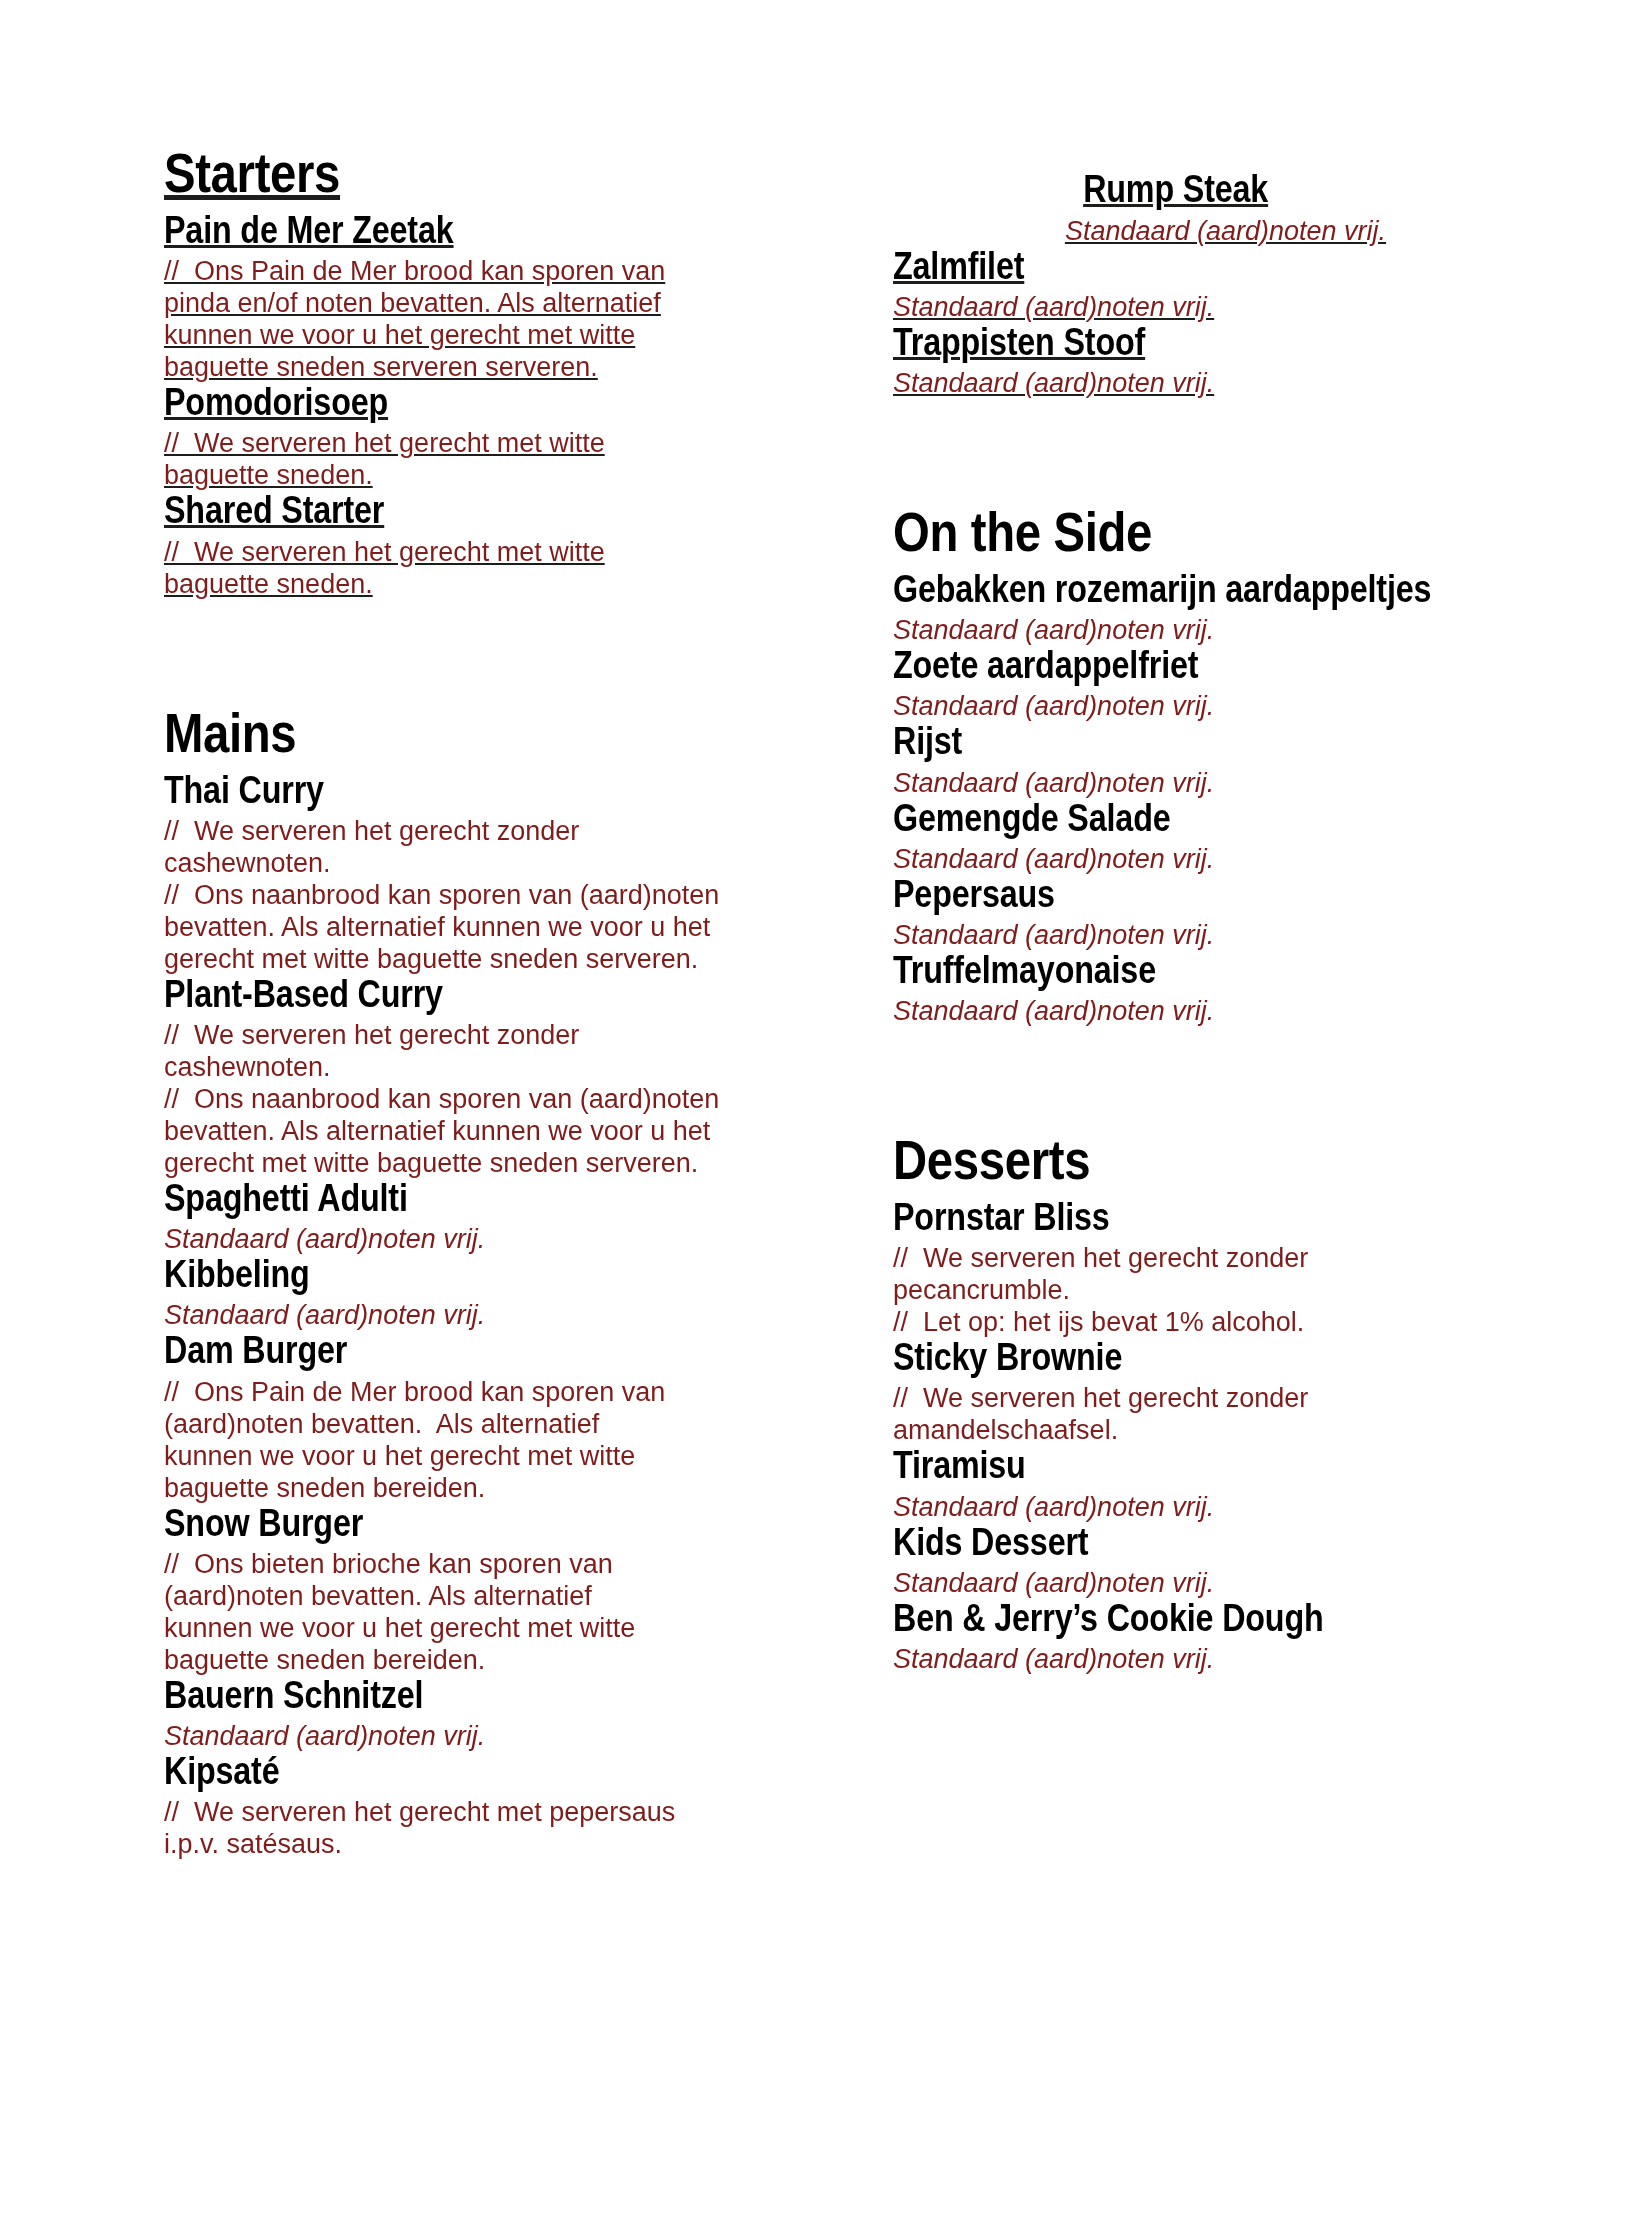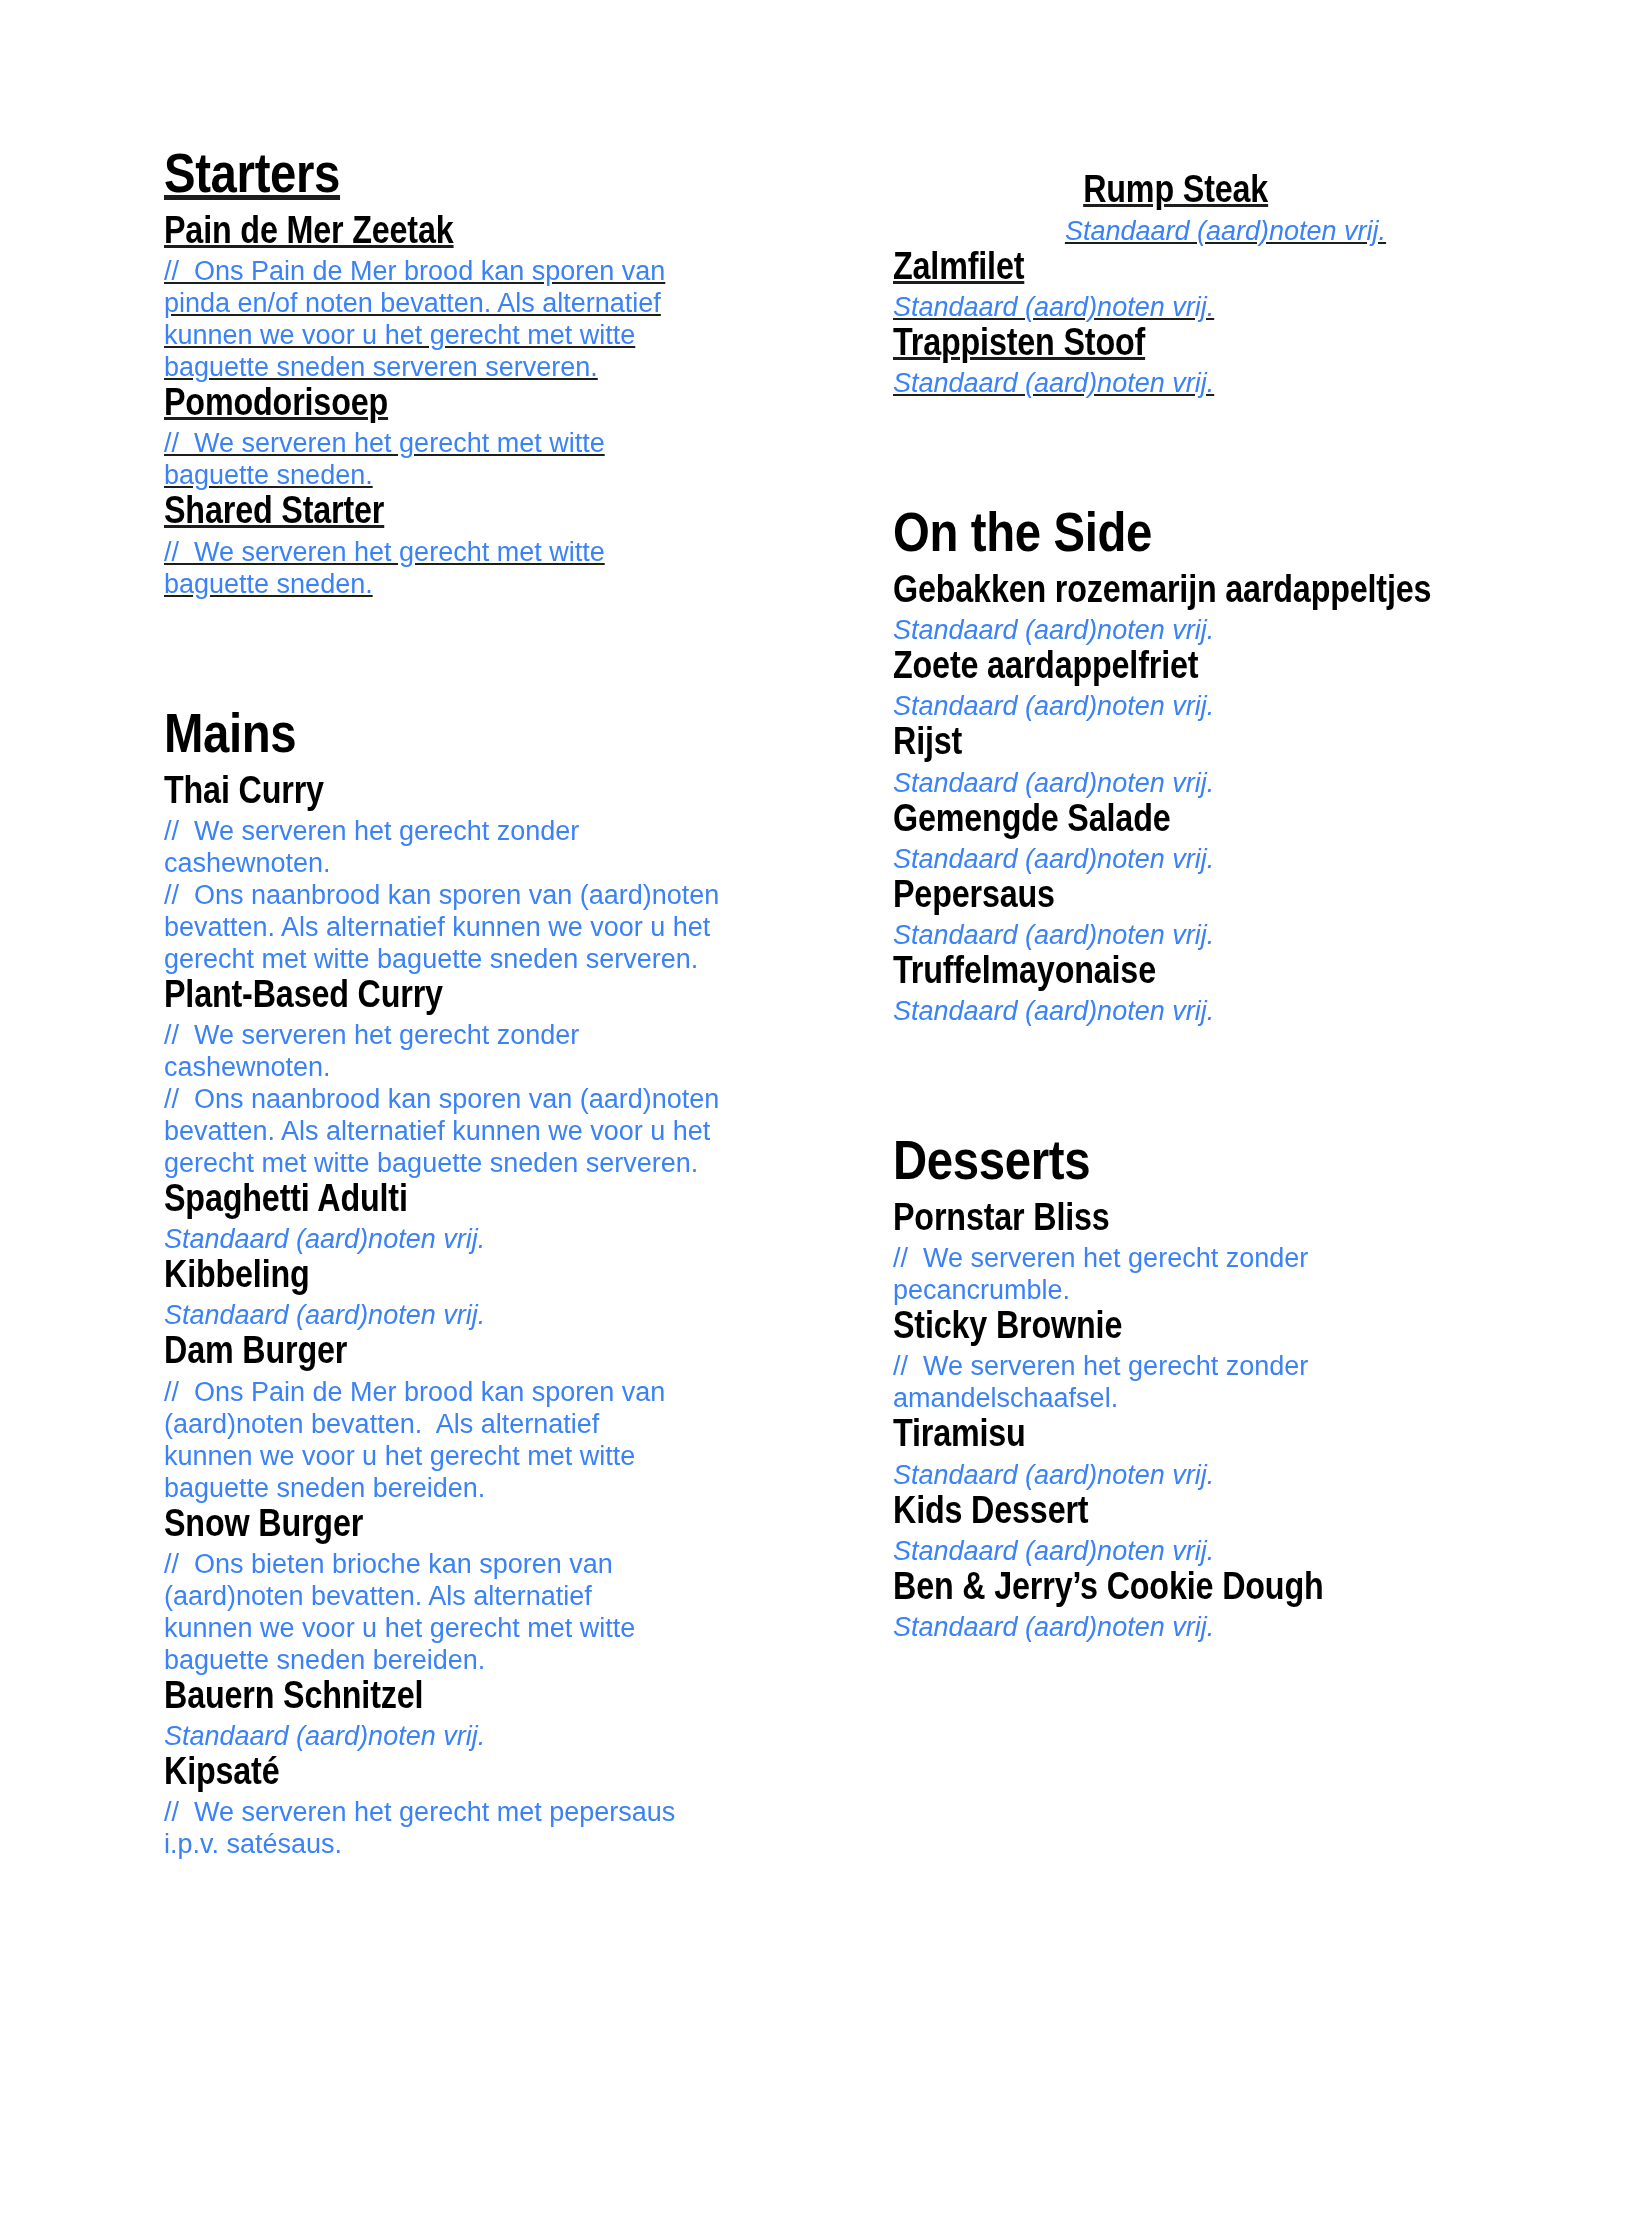--- a/index.html
+++ b/index.html
@@ -48,21 +48,21 @@
     transform:scaleX(0.85);
     transform-origin:0 50%;
     white-space:nowrap;
     margin-bottom:6.2px;
   }
 
   .note {
     font-size:27px;
     line-height:32px;
     white-space:pre;
-    color:#3b82f6;
+    color:#7f1d1d;
   }
   .note.free { font-style:italic; }
 </style>
 </head>
 <body>
 
 <main class="page">
   <div class="columns">
       <div class="column col-left">
         <section class="section">
@@ -177,20 +177,21 @@
             <h3 class="item-name">Truffelmayonaise</h3>
             <p class="note free">Standaard (aard)noten vrij.</p>
           </article>
         </section>
         <section class="section">
           <h2 class="section-title">Desserts</h2>
           <article class="item">
             <h3 class="item-name">Pornstar Bliss</h3>
             <p class="note">//  We serveren het gerecht zonder
 pecancrumble.</p>
+            <p class="note">//  Let op: het ijs bevat 1% alcohol.</p>
           </article>
           <article class="item">
             <h3 class="item-name">Sticky Brownie</h3>
             <p class="note">//  We serveren het gerecht zonder
 amandelschaafsel.</p>
           </article>
           <article class="item">
             <h3 class="item-name">Tiramisu</h3>
             <p class="note free">Standaard (aard)noten vrij.</p>
           </article>

